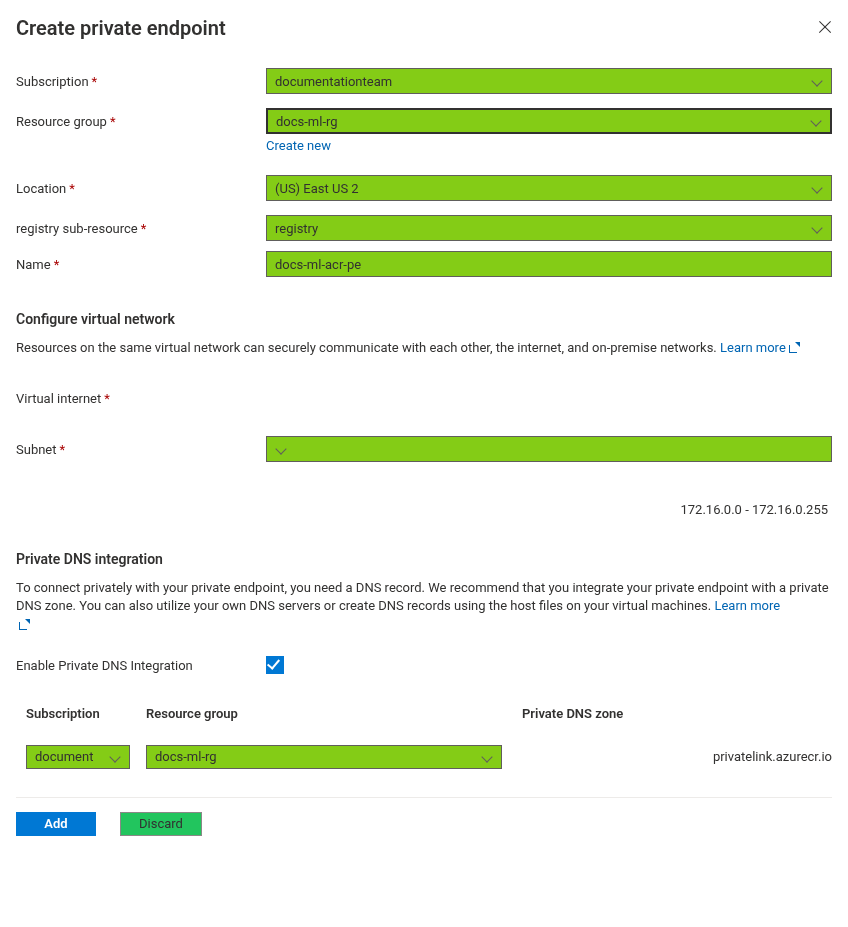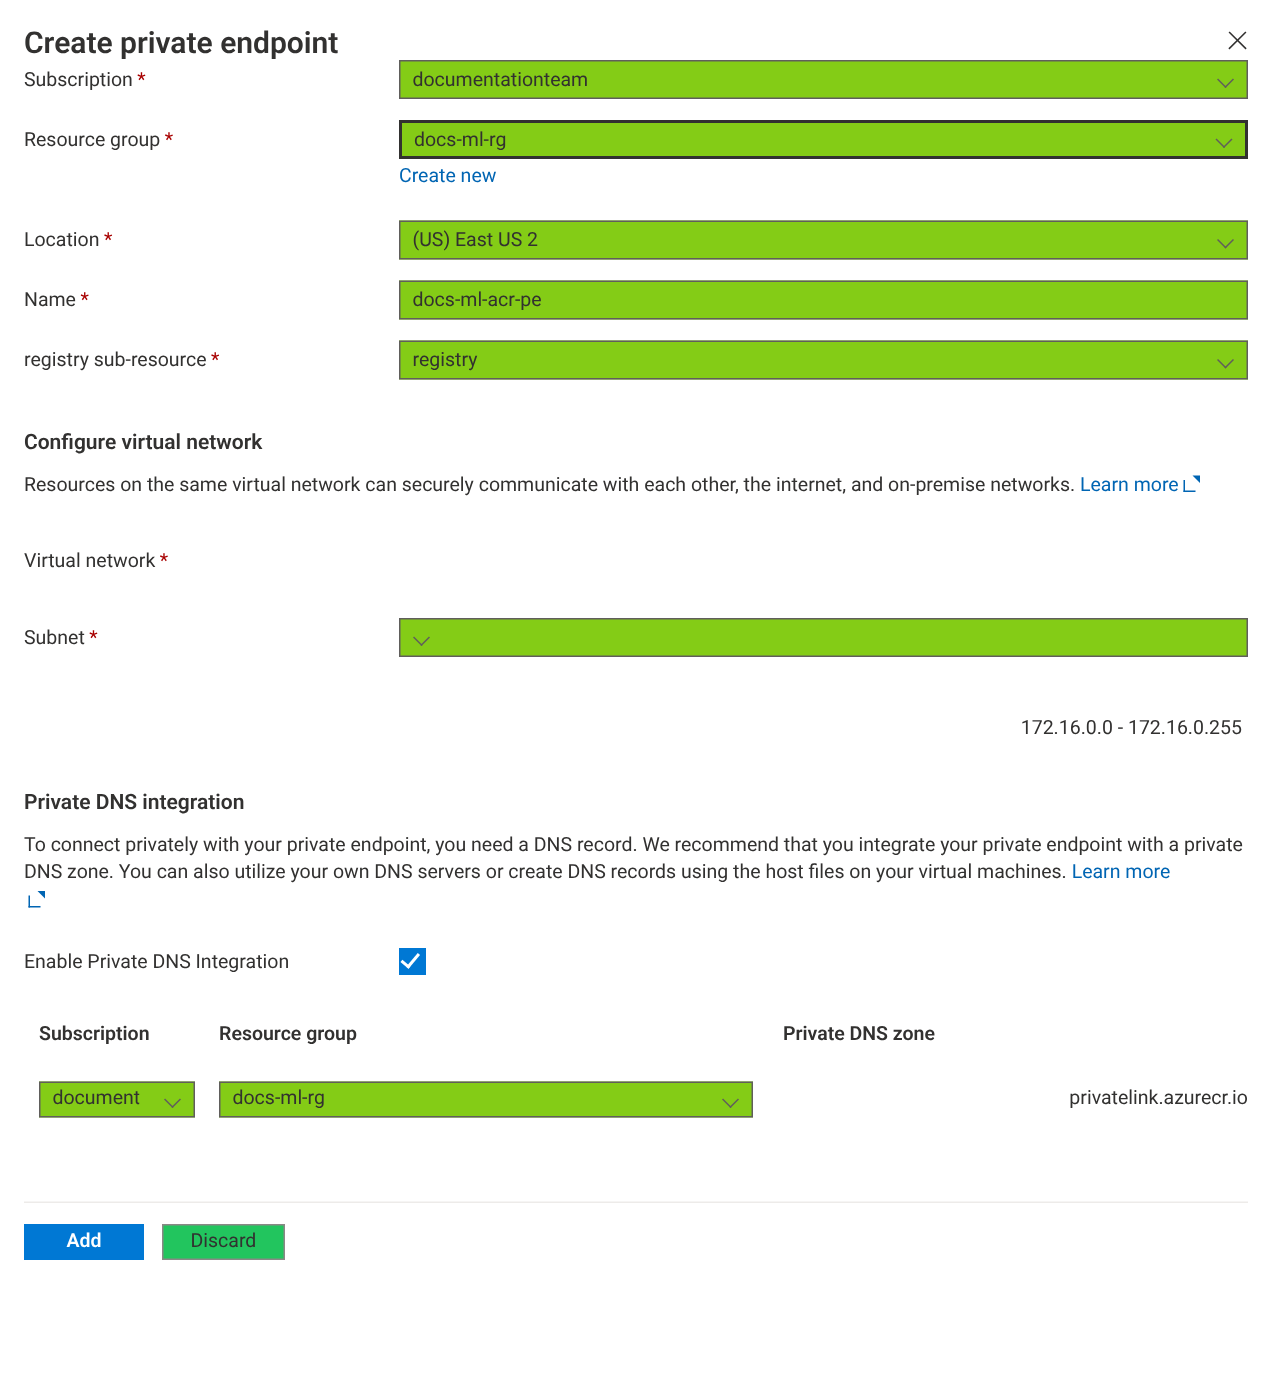--- a/index.html
+++ b/index.html
@@ -12,20 +12,21 @@
     background: #ffffff;
     width: 848px;
   }
   .panel {
     padding: 16px 16px 0 16px;
   }
   .header-row {
     display: flex;
     justify-content: space-between;
     align-items: flex-start;
+    margin-bottom: 28px;
   }
   .page-title {
     font-size: 20px;
     font-weight: 600;
     margin: 0;
   }
   .close-btn {
     width: 14px; height: 14px;
     cursor: pointer;
     position: relative;
@@ -176,24 +177,24 @@
     display: flex;
     align-items: center;
     text-align: right;
   }
   .dns-body .dropdown { height: 24px; }
   .dns-body .dns-col1 { padding-right: 16px; }
   .dns-body .dns-col2 { padding-right: 20px; }
 
   .footer {
     border-top: 1px solid #edebe9;
-    margin-top: 56px;
+    margin-top: 28px;
     padding: 14px 0 14px 0;
     display: flex;
-    gap: 12px;
+    gap: 24px;
   }
   .btn {
     height: 24px;
     min-width: 80px;
     padding: 0 18px;
     font-size: 13px;
     display: inline-flex;
     align-items: center;
     justify-content: center;
     cursor: pointer;
@@ -249,51 +250,51 @@
       <span>Location</span><span class="req">*</span>
     </div>
     <div class="field-col">
       <div class="dropdown">
         <span>(US) East US 2</span>
         <span class="chevron"></span>
       </div>
     </div>
   </div>
 
+  <div class="form-row">
+    <div class="label-col">
+      <span>registry sub-resource</span><span class="req">*</span>
+    </div>
+    <div class="field-col">
+      <div class="dropdown">
+        <span>registry</span>
+        <span class="chevron"></span>
+      </div>
+    </div>
+  </div>
+
   <div class="form-row wider">
     <div class="label-col">
       <span>Name</span><span class="req">*</span>
     </div>
     <div class="field-col">
       <div class="textbox">
         <span>docs-ml-acr-pe</span>
-      </div>
-    </div>
-  </div>
-
-  <div class="form-row">
-    <div class="label-col">
-      <span>registry sub-resource</span><span class="req">*</span>
-    </div>
-    <div class="field-col">
-      <div class="dropdown">
-        <span>registry</span>
-        <span class="chevron"></span>
       </div>
     </div>
   </div>
 
   <h2 class="section-heading">Configure virtual network</h2>
   <p class="section-text">
     <span>Resources on the same virtual network can securely communicate with each other, the internet, and on-premise networks.</span>&nbsp;<a class="link"><span>Learn more</span><span class="ext-icon"></span></a>
   </p>
 
   <div class="form-row" style="margin-bottom:30px;">
     <div class="label-col">
-      <span>Virtual network</span><span class="req">*</span>
+      <span>Virtual internet</span><span class="req">*</span>
     </div>
   </div>
 
   <div class="form-row">
     <div class="label-col">
       <span>Subnet</span><span class="req">*</span>
     </div>
     <div class="field-col">
       <div class="dropdown">
         <span class="chevron"></span>

